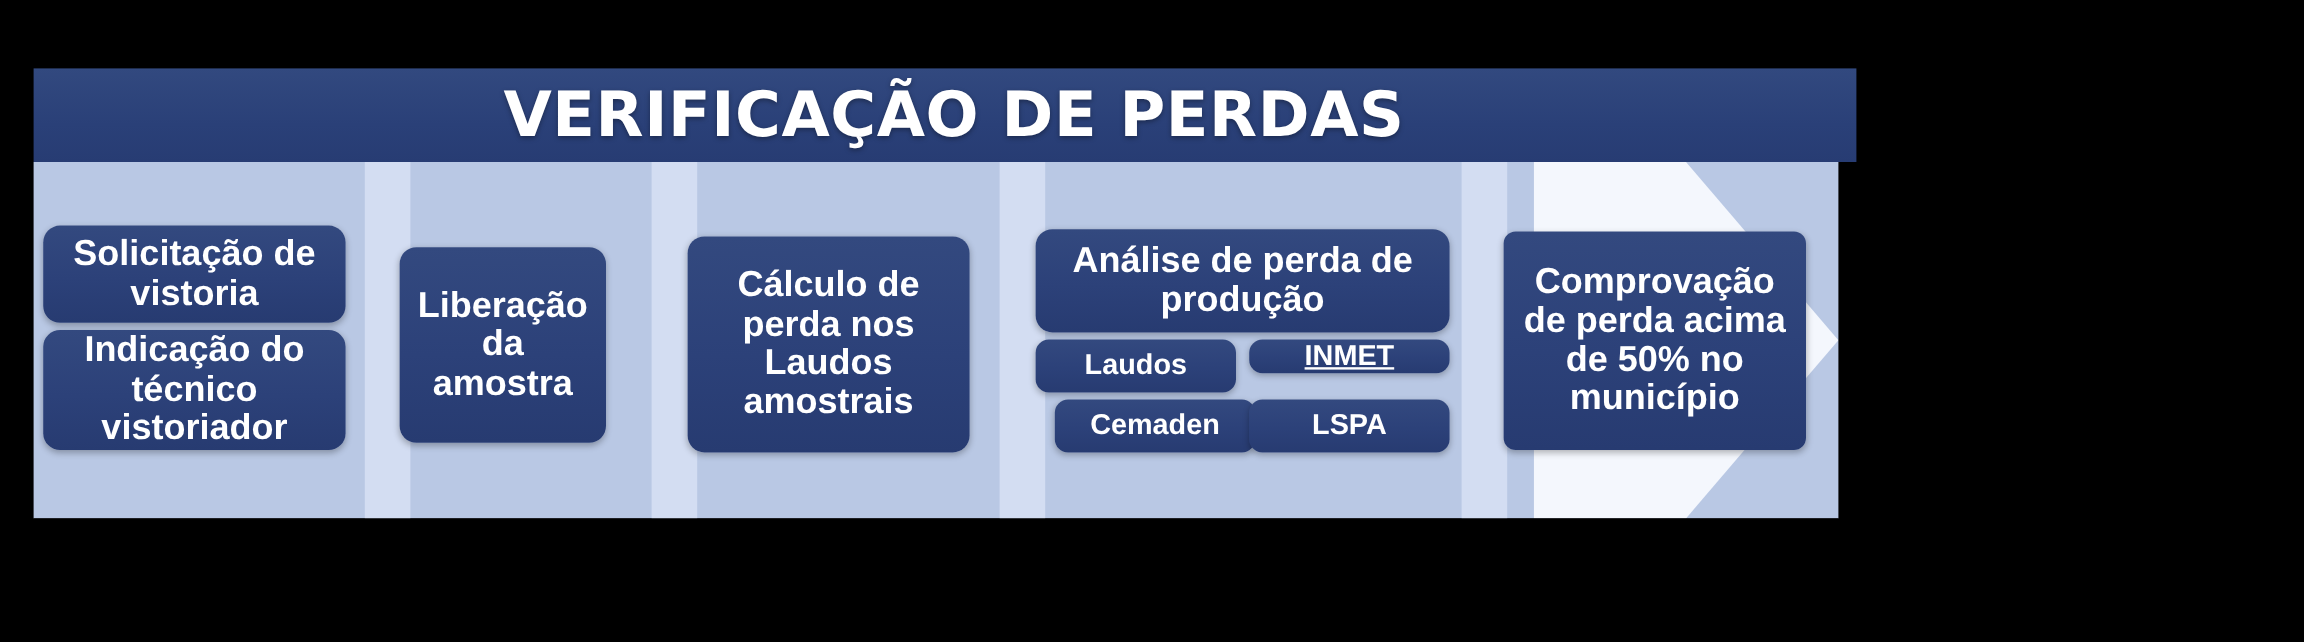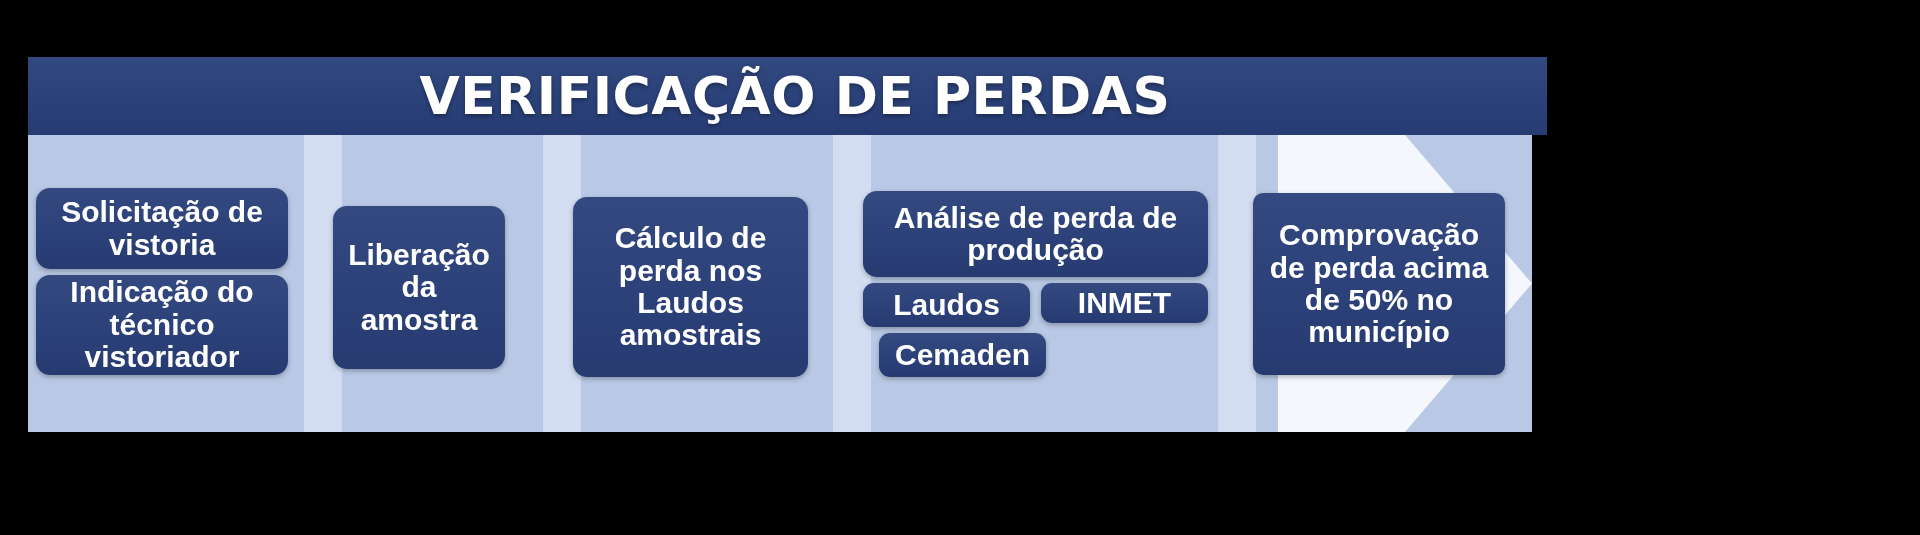--- a/index.html
+++ b/index.html
@@ -33,21 +33,21 @@
 
   
   .box{position:absolute;background:linear-gradient(180deg,#33497f 0%,#2c4179 55%,#273b71 100%);
        border-radius:14px;color:#fff;display:flex;align-items:center;
        justify-content:center;text-align:center;font-weight:bold;
        box-shadow:0 2px 5px rgba(0,0,0,.28);line-height:1.08;
        padding:4px 8px;box-sizing:border-box;}
   .box span{display:block;}
 
   .b-main{font-size:30px;}
-  .b-sub{font-size:30px;border-radius:11px;}
+  .b-sub{font-size:24px;border-radius:11px;}
 
   
   .bottom-pad{position:absolute;left:28px;top:432px;width:1504px;height:103px;
               background:#000;}
 </style>
 </head>
 <body>
 
 <div id="stage">
 
@@ -81,25 +81,28 @@
       <span>Cálculo de perda nos Laudos amostrais</span>
     </div>
 
     <div class="box b-main" style="left:835px;top:56px;width:345px;height:86px;">
       <span>Análise de perda de produção</span>
     </div>
 
     <div class="box b-sub" style="left:835px;top:148px;width:167px;height:44px;">
       <span>Laudos</span>
     </div>
-    <div class="box b-sub" style="left:1013px;top:148px;width:167px;height:40px;">
+    <div class="box b-sub" style="left:1013px;top:148px;width:167px;height:28px;text-decoration:underline;">
       <span>INMET</span>
     </div>
     <div class="box b-sub" style="left:835px;top:198px;width:167px;height:44px;margin-left:16px;">
       <span>Cemaden</span>
+    </div>
+    <div class="box b-sub" style="left:1013px;top:198px;width:167px;height:44px;">
+      <span>LSPA</span>
     </div>
 
     <div class="box b-main" style="left:1225px;top:58px;width:252px;height:182px;border-radius:10px;">
       <span>Comprovação de perda acima de 50% no município</span>
     </div>
 
   </div>
 
   <div class="bottom-pad"></div>
 

